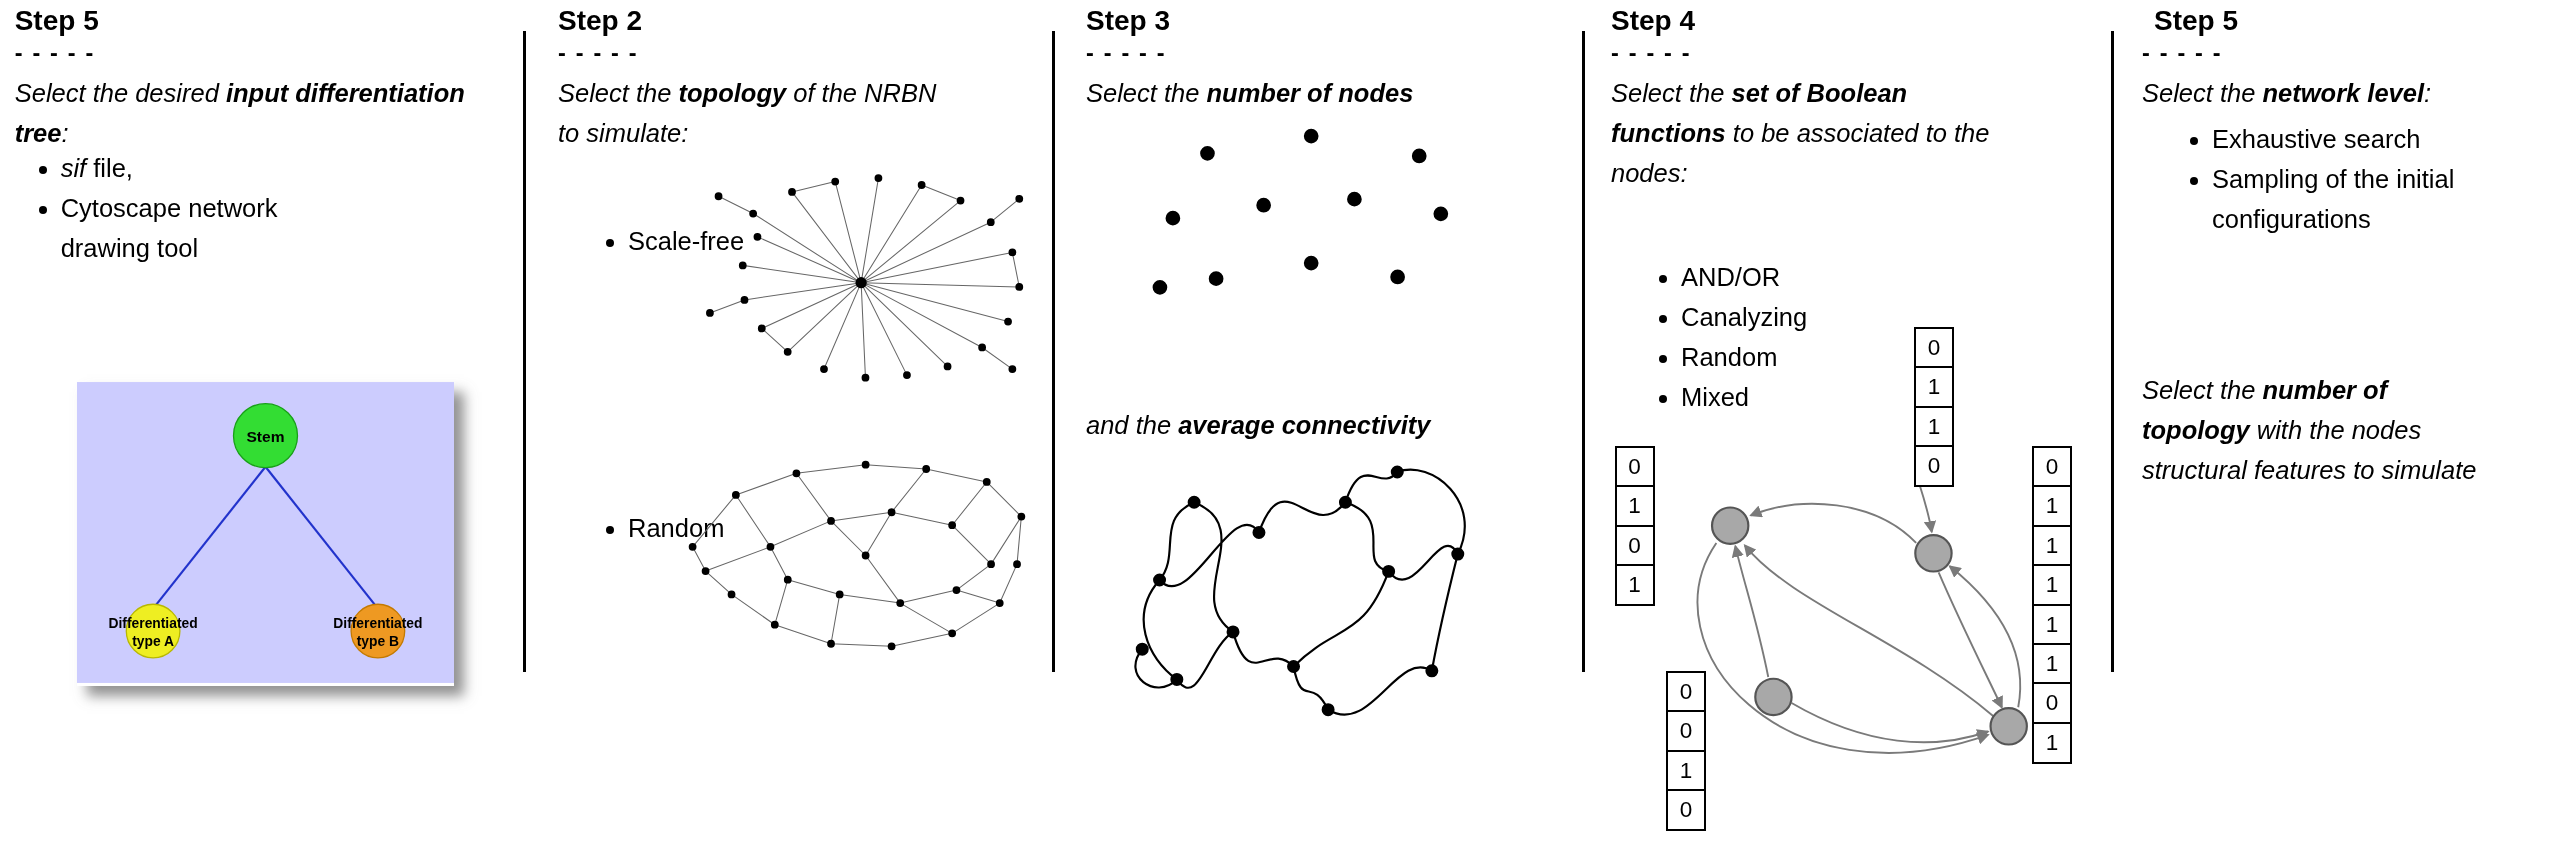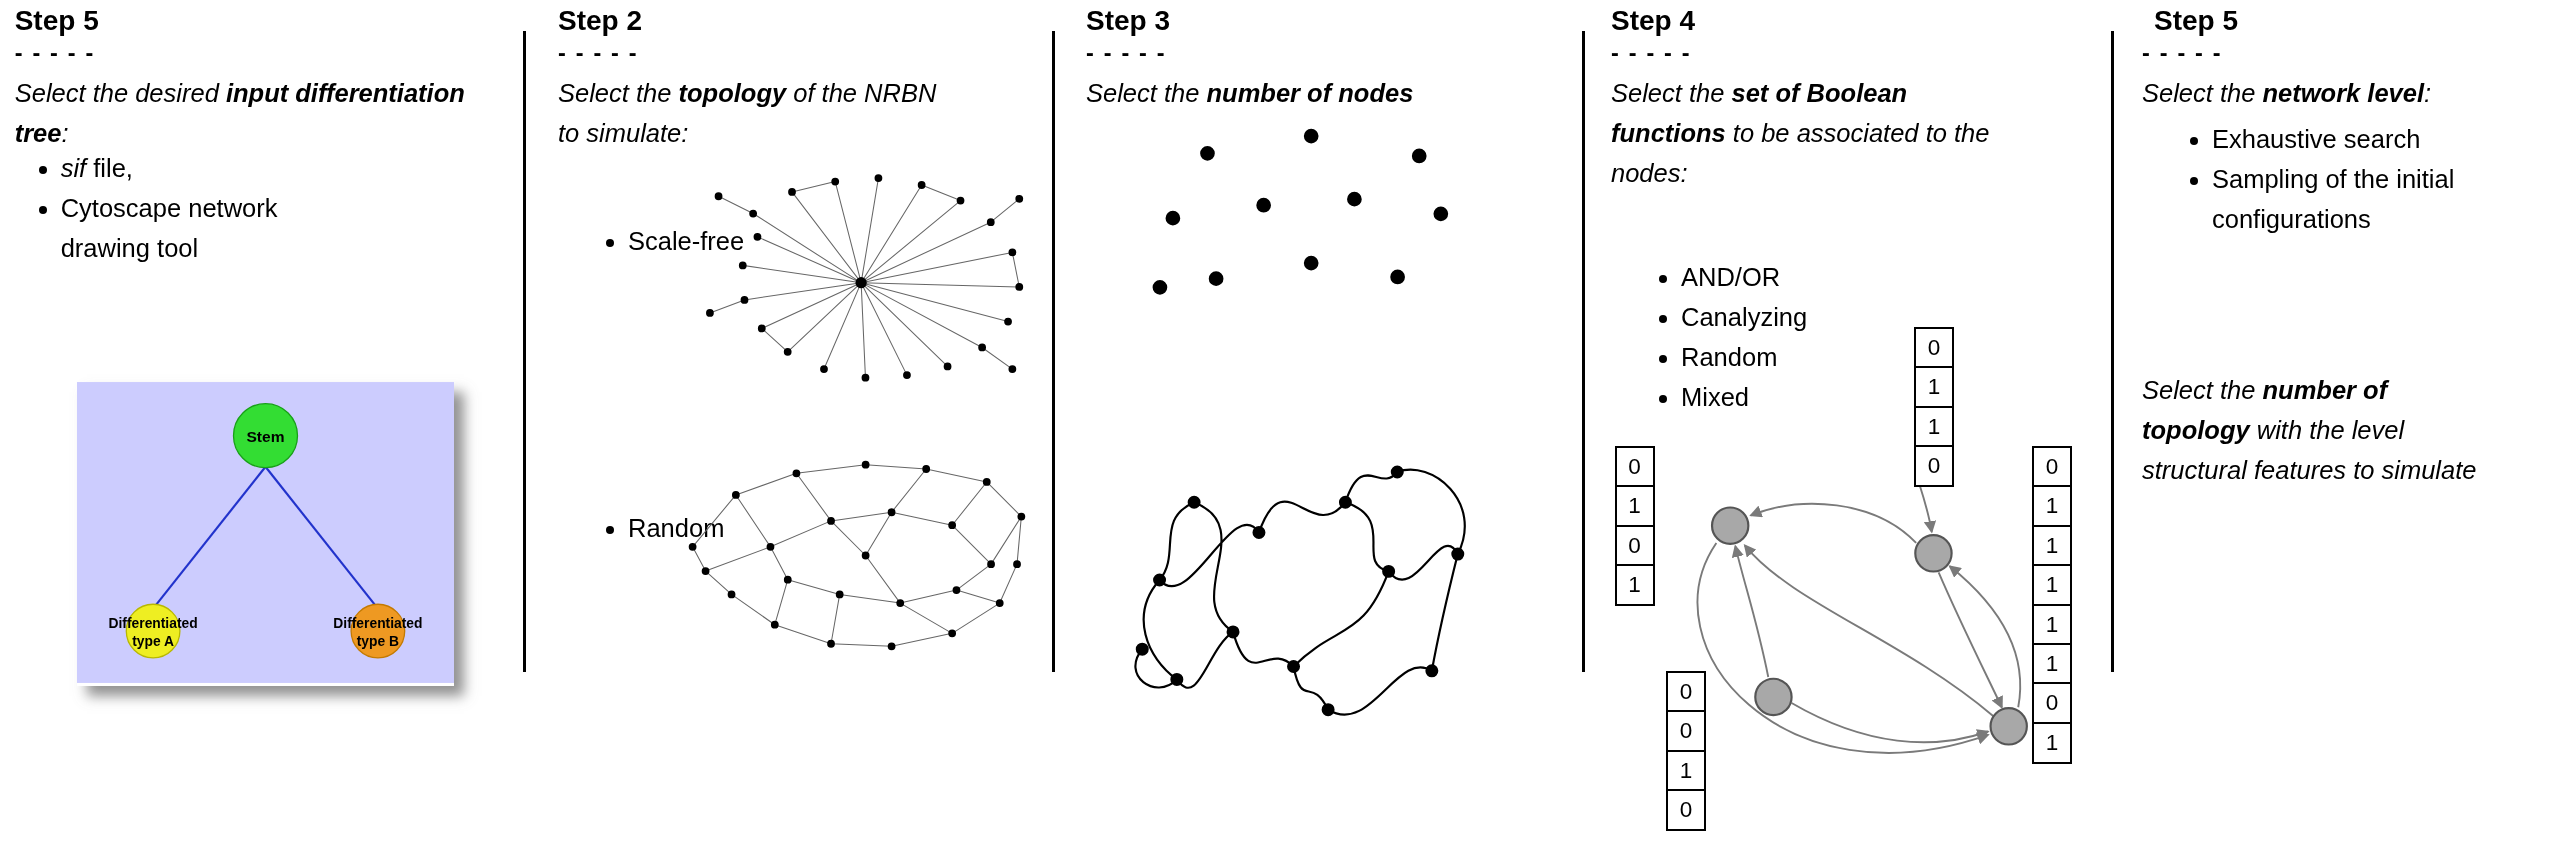--- a/index.html
+++ b/index.html
@@ -83,20 +83,21 @@
 
   <section class="col" style="left:1086px;width:489px">
     <h2 class="h abs" style="left:0;top:5.2px">Step 3</h2>
     <div class="dashes abs" style="left:0;top:40px">- - - - -</div>
     <p class="txt abs" style="left:0;top:73px;width:485px"><span>Select the </span><b>number of nodes</b></p>
 
     <svg class="abs" style="left:48px;top:123px" width="363" height="199" viewBox="0 0 420 230">
       <path fill="none" stroke="#000" stroke-width="17" stroke-linecap="round" d="M85,35h.01 M205,15h.01 M330,38h.01 M45,110h.01 M150,95h.01 M255,88h.01 M355,105h.01 M95,180h.01 M205,162h.01 M305,178h.01 M30,190h.01"></path>
     </svg>
 
+    <p class="txt abs" style="left:0;top:405px;width:485px"><span>and the </span><b>average connectivity</b></p>
 
     <svg class="abs" style="left:26px;top:450px" width="389" height="286" viewBox="0 0 450 330">
       <path fill="none" stroke="#000" stroke-width="2.5" d="M55,150C90,190 140,50 170,95 M95,60C170,90 80,170 140,210 M170,95C200,10 230,110 270,60 M270,60C330,80 280,130 320,140 M320,140C290,220 260,200 210,250 M140,210C160,280 180,220 210,250 M75,265C100,300 110,230 140,210 M55,150C20,190 40,240 75,265 M210,250C220,300 230,260 250,300 M250,300C300,330 330,230 370,255 M320,140C350,180 380,80 400,120 M400,120C430,60 370,10 330,25 M330,25C310,50 290,0 270,60 M35,230C10,260 50,290 75,265 M95,60C50,80 80,120 55,150 M370,255C380,200 390,160 400,120"></path>
       <path fill="none" stroke="#000" stroke-width="15" stroke-linecap="round" d="M55,150h.01 M95,60h.01 M170,95h.01 M140,210h.01 M75,265h.01 M210,250h.01 M270,60h.01 M320,140h.01 M250,300h.01 M370,255h.01 M400,120h.01 M330,25h.01 M35,230h.01"></path>
     </svg>
   </section>
 
   <section class="col" style="left:1611px;width:500px">
     <h2 class="h abs" style="left:0;top:5.2px">Step 4</h2>
     <div class="dashes abs" style="left:0;top:40px">- - - - -</div>
@@ -167,17 +168,17 @@
 
   <section class="col" style="left:2142px;width:433px">
     <h2 class="h abs" style="left:12px;top:5.2px">Step 5</h2>
     <div class="dashes abs" style="left:0;top:40px">- - - - -</div>
     <p class="txt abs" style="left:0;top:73px;width:424px"><span>Select the </span><b>network level</b><span>:</span></p>
     <ul class="abs" style="left:24px;top:111px;width:346px">
       <li>Exhaustive search</li>
       <li>Sampling of the initial configurations</li>
     </ul>
 
-    <p class="txt abs" style="left:0;top:370px;width:433px"><span>Select the </span><b>number of</b><br><b>topology</b><span> with the level</span><br><span>structural features to simulate</span></p>
+    <p class="txt abs" style="left:0;top:370px;width:433px"><span>Select the </span><b>number of</b><br><b>topology</b><span> with the nodes</span><br><span>structural features to simulate</span></p>
   </section>
 
 </div>
 
 
 </body></html>

